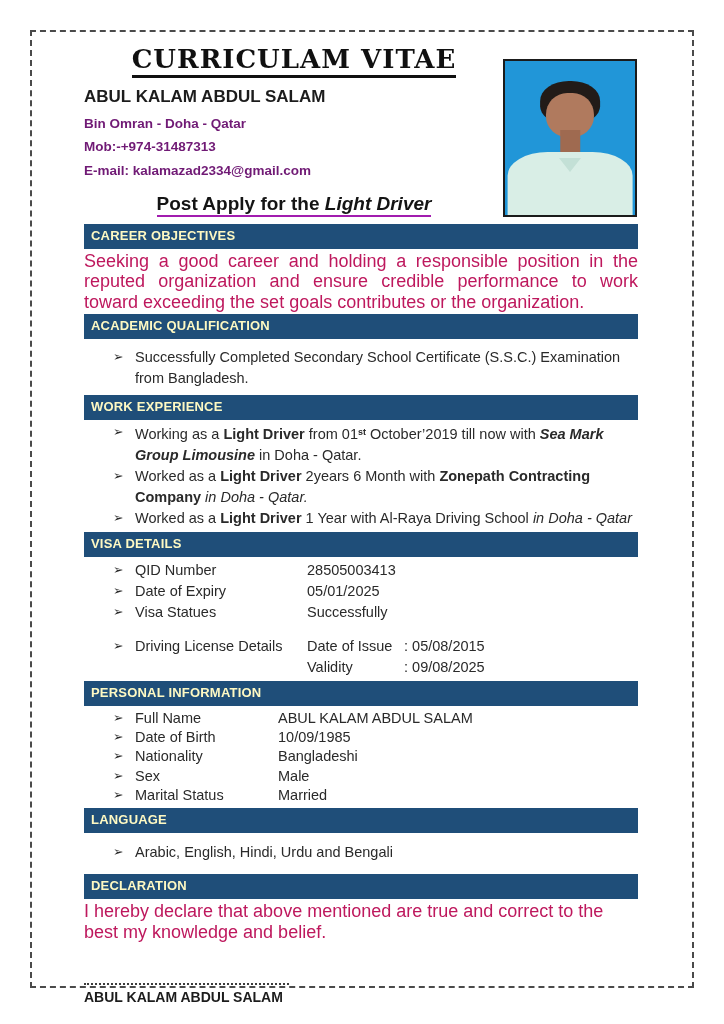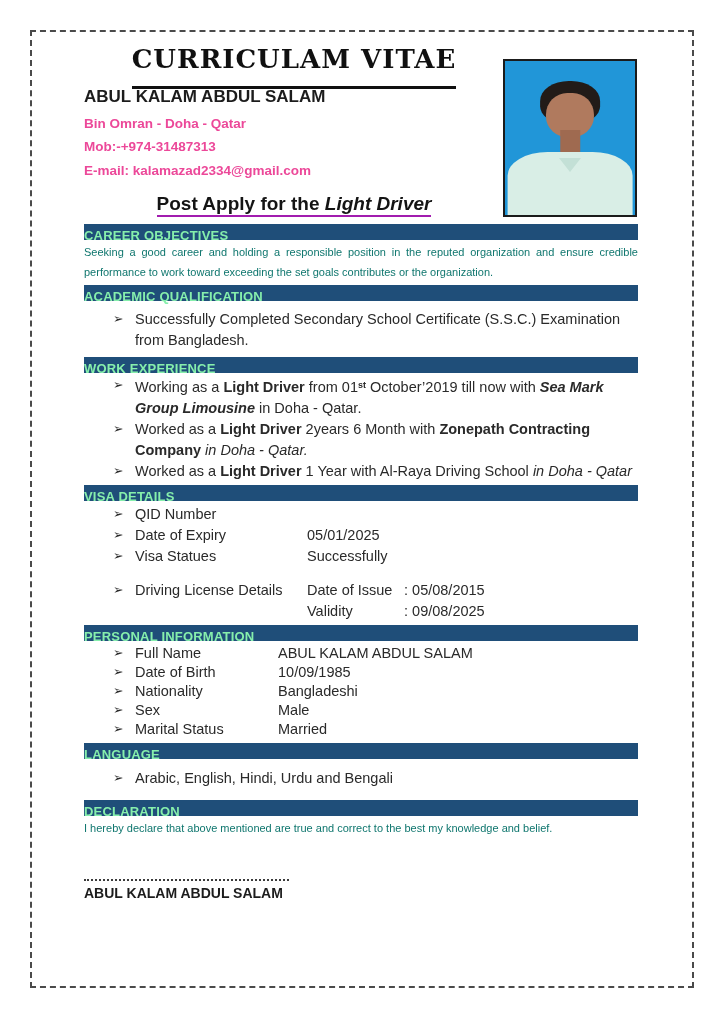--- a/index.html
+++ b/index.html
@@ -19,23 +19,23 @@
   }
   
   .header{position:relative;}
   .header-left{width:420px;}
   .cv-title{
     text-align:center;
     font-family:"DejaVu Serif", serif;
     font-weight:bold;font-size:26px;letter-spacing:1px;color:#101010;
     margin-top:2px;
   }
-  .cv-title span{border-bottom:3px solid #101010;padding-bottom:12px;}
+  .cv-title span{border-bottom:3px solid #101010;padding-bottom:1px;}
   .person-name{font-size:17px;font-weight:bold;margin-top:13px;color:#1c1c1c;}
-  .contact-line{font-size:13.5px;font-weight:bold;margin-top:8.5px;color:#ec4899;}
+  .contact-line{font-size:13.5px;font-weight:bold;margin-top:8.5px;color:#701a75;}
   .post-apply{
     text-align:center;margin-top:15px;margin-bottom:9px;
     font-size:19px;font-weight:bold;color:#141414;
   }
   .post-apply span.wrap{border-bottom:2px solid #a21caf;padding-bottom:1px;}
   
   .photo{
     position:absolute;top:15px;right:1px;width:134px;height:158px;
     border:2px solid #1b1b1b;background:var(--photo-bg);overflow:hidden;
   }
@@ -45,24 +45,24 @@
     width:37%;height:29%;background:#b07a5e;border-radius:46% 46% 52% 52%/50%;}
   .photo .neck{position:absolute;top:45%;left:50%;transform:translateX(-50%);
     width:15%;height:15%;background:#9f6a50;}
   .photo .shirt{position:absolute;bottom:-7%;left:50%;transform:translateX(-50%);
     width:96%;height:48%;background:#d9eee6;border-radius:32% 32% 5% 5%;}
   .photo .collar{position:absolute;bottom:28%;left:50%;transform:translateX(-50%);
     width:0;height:0;border-left:11px solid transparent;border-right:11px solid transparent;
     border-top:14px solid #c3e0d6;}
   
   .bar{
-    background:var(--bar);color:#86efac;font-weight:bold;font-size:13px;
-    height:16px;line-height:23px;letter-spacing:.2px;
-  }
-  .para{font-size:11px;line-height:20.5px;text-align:justify;margin:2px 0 2px 0;color:#0f766e;}
+    background:var(--bar);color:#fef9c3;font-weight:bold;font-size:13px;
+    height:25px;line-height:23px;padding-left:7px;letter-spacing:.2px;
+  }
+  .para{font-size:18px;line-height:20.5px;text-align:justify;margin:2px 0 2px 0;color:#be185d;}
   .items{margin:8px 0 6px 0;}
   .bullet-row{display:flex;padding-left:29px;font-size:14.5px;line-height:21px;color:#2a2a2a;}
   .bullet{flex:none;width:22px;font-size:12.5px;color:#2a2a2a;}
   .btext{flex:1;}
   .rb{font-weight:bold;}
   .ri{font-style:italic;}
   .rsup{font-size:.62em;vertical-align:.45em;font-weight:bold;}
   .kv-label{flex:none;width:172px;}
   .kv-label.narrow{width:143px;}
   .kv-value{flex:1;}
@@ -126,20 +126,21 @@
       <span class="bullet">➢</span>
       <span class="btext"><span>Worked as a </span><span class="rb">Light Driver</span><span> 1 Year with Al-Raya Driving School </span><span class="ri">in Doha - Qatar</span></span>
     </div>
   </div>
 
   <div class="bar">VISA DETAILS</div>
   <div class="visa-items">
     <div class="bullet-row">
       <span class="bullet">➢</span>
       <span class="kv-label">QID Number</span>
+      <span class="kv-value">28505003413</span>
     </div>
     <div class="bullet-row">
       <span class="bullet">➢</span>
       <span class="kv-label">Date of Expiry</span>
       <span class="kv-value">05/01/2025</span>
     </div>
     <div class="bullet-row">
       <span class="bullet">➢</span>
       <span class="kv-label">Visa Statues</span>
       <span class="kv-value">Successfully</span>

